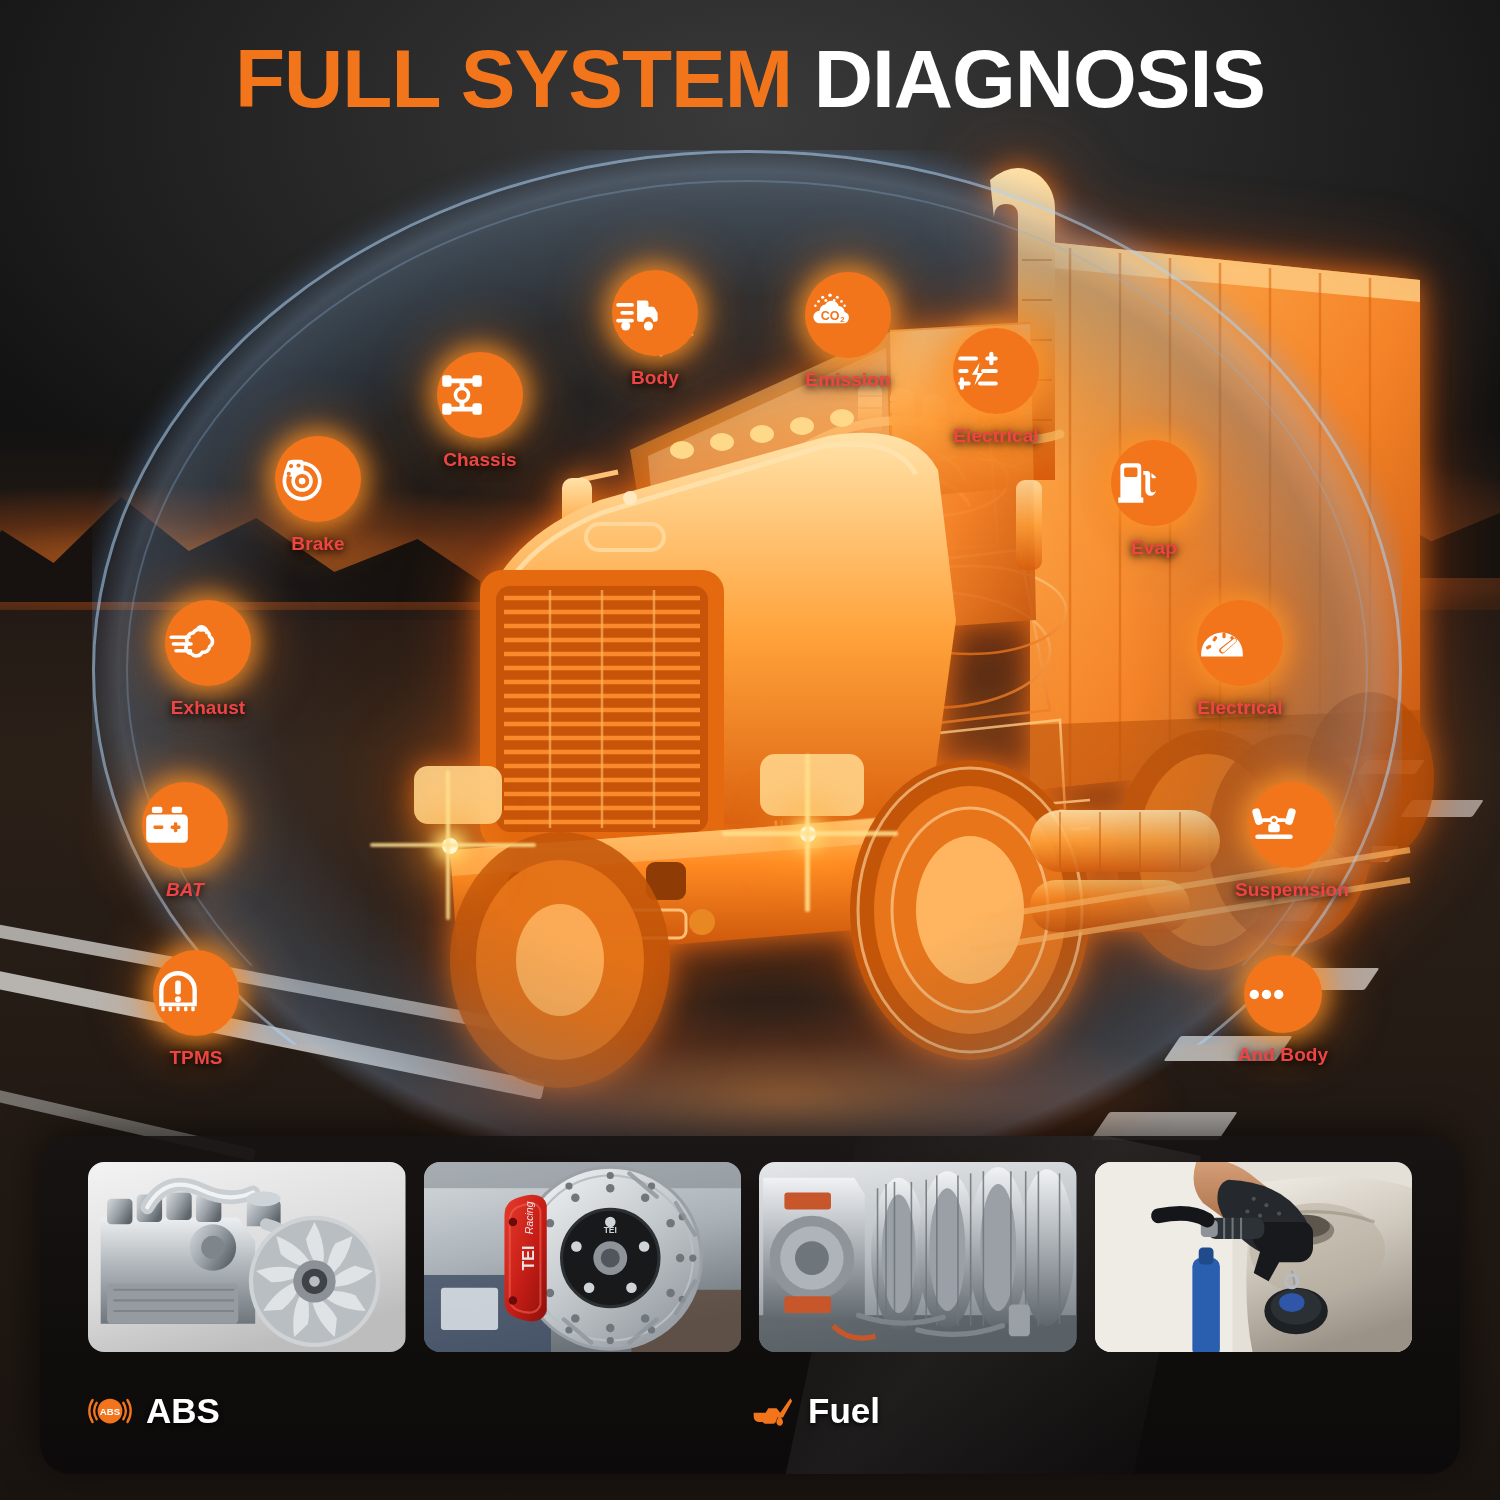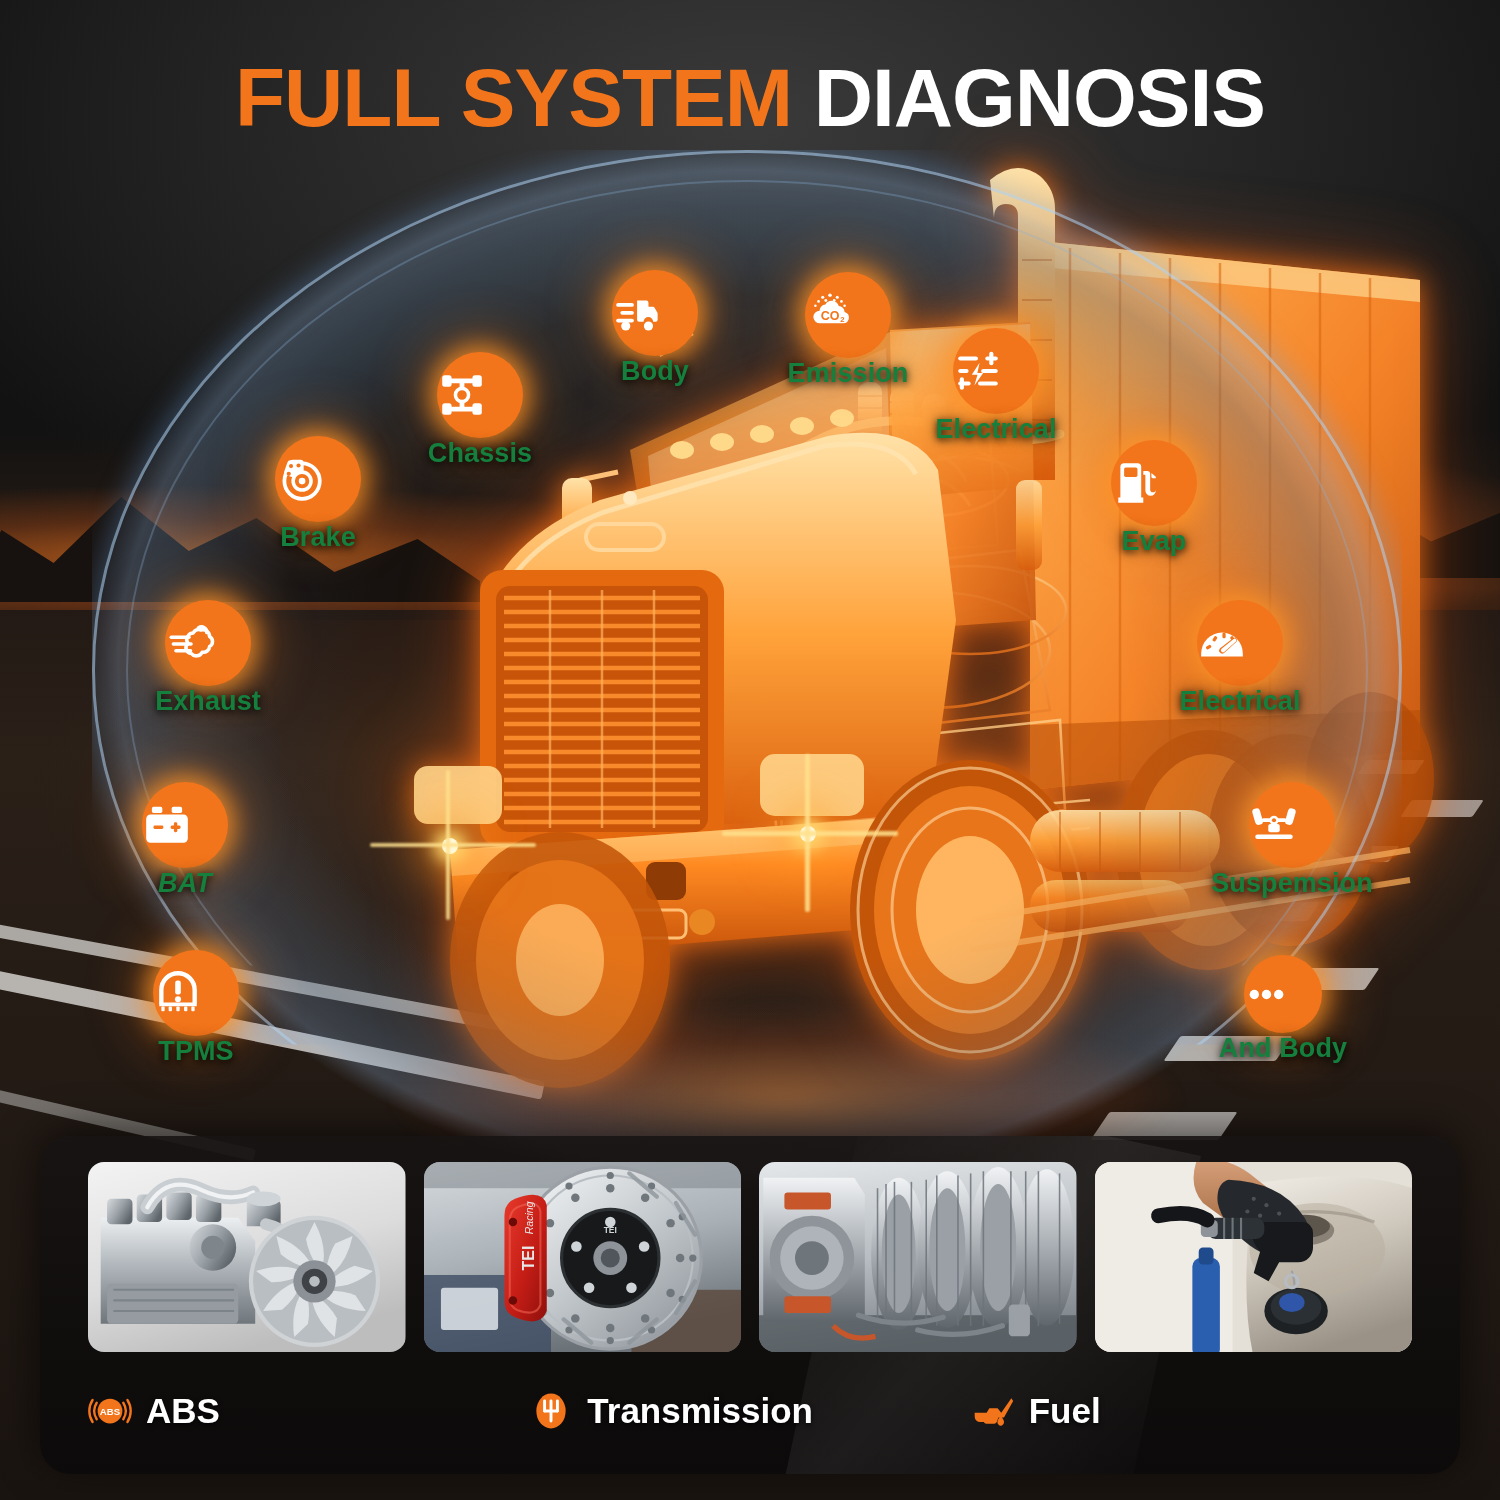--- a/index.html
+++ b/index.html
@@ -117,41 +117,41 @@
   
   #title {
     position:absolute; left:0; right:0; top:36px;
     text-align:center;
     font-size:82px;
     font-weight:800;
     letter-spacing:-1px;
     line-height:1.05;
     white-space:nowrap;
     font-family:"Liberation Sans", sans-serif;
-    margin-top:19px;
   }
   #title .t-orange { color:#F2741B; }
   #title .t-white  { color:#ffffff; }
 
   
   .badge {
     position:absolute;
     display:flex; flex-direction:column; align-items:center;
     width:180px; margin-left:-90px;
   }
   .badge .circle {
     width:86px; height:86px; border-radius:50%;
     background:#F2741B;
     display:flex; align-items:center; justify-content:flex-start;
     box-shadow:0 0 22px 7px rgba(255,150,40,.72), 0 0 52px 16px rgba(255,120,20,.35);
   }
   .badge .circle svg { width:50px; height:50px; display:block; }
   .badge .caption {
-    color:#15803d;
-    font-size:27px;
+    margin-top:11px;
+    color:#ef4444;
+    font-size:19px;
     font-weight:800;
     letter-spacing:.1px;
     text-shadow:0 2px 7px rgba(0,0,0,.85), 0 0 16px rgba(0,0,0,.6);
     white-space:nowrap;
   }
   .badge.sm .circle { width:78px; height:78px; }
   .badge.sm .circle svg { width:45px; height:45px; }
 
   
   #bottom-panel {
@@ -928,34 +928,20 @@
             <path d="M9.5 15 A17 17 0 0 0 9.5 33"></path>
             <path d="M5 12 A22 22 0 0 0 5 36"></path>
             <path d="M38.5 15 A17 17 0 0 1 38.5 33"></path>
             <path d="M43 12 A22 22 0 0 1 43 36"></path>
           </g>
         </svg>
       </span>
       <span class="lbl-text">ABS</span>
     </div>
 
-    <div class="label-cell">
-      <span class="lbl-icon">
-        <svg viewBox="0 0 48 48">
-          <ellipse cx="24" cy="24" rx="16" ry="19" fill="#F2741B"></ellipse>
-          <g stroke="#FFFFFF" stroke-width="3.2" stroke-linecap="round">
-            <line x1="17" y1="13" x2="17" y2="24"></line>
-            <line x1="24" y1="13" x2="24" y2="35"></line>
-            <line x1="31" y1="13" x2="31" y2="24"></line>
-            <line x1="17" y1="24" x2="31" y2="24"></line>
-          </g>
-        </svg>
-      </span>
-      <span class="lbl-text">Transmission</span>
-    </div>
 
     <div class="label-cell">
       <span class="lbl-icon">
         <svg viewBox="0 0 48 48">
           <path d="M4 26h13l3-5h9l4 5 11-16 2 3-10 18h-6l-2 5H10a6 6 0 0 1-6-6z" fill="#F2741B"></path>
           <path d="M14 31h14v4a3 3 0 0 1-3 3H17a3 3 0 0 1-3-3z" fill="#F2741B"></path>
           <path d="M36 36c0 2.2-1.6 4-3.6 4s-3.6-1.8-3.6-4 3.6-7 3.6-7 3.6 4.8 3.6 7z" fill="#F2741B"></path>
         </svg>
       </span>
       <span class="lbl-text">Fuel</span>

